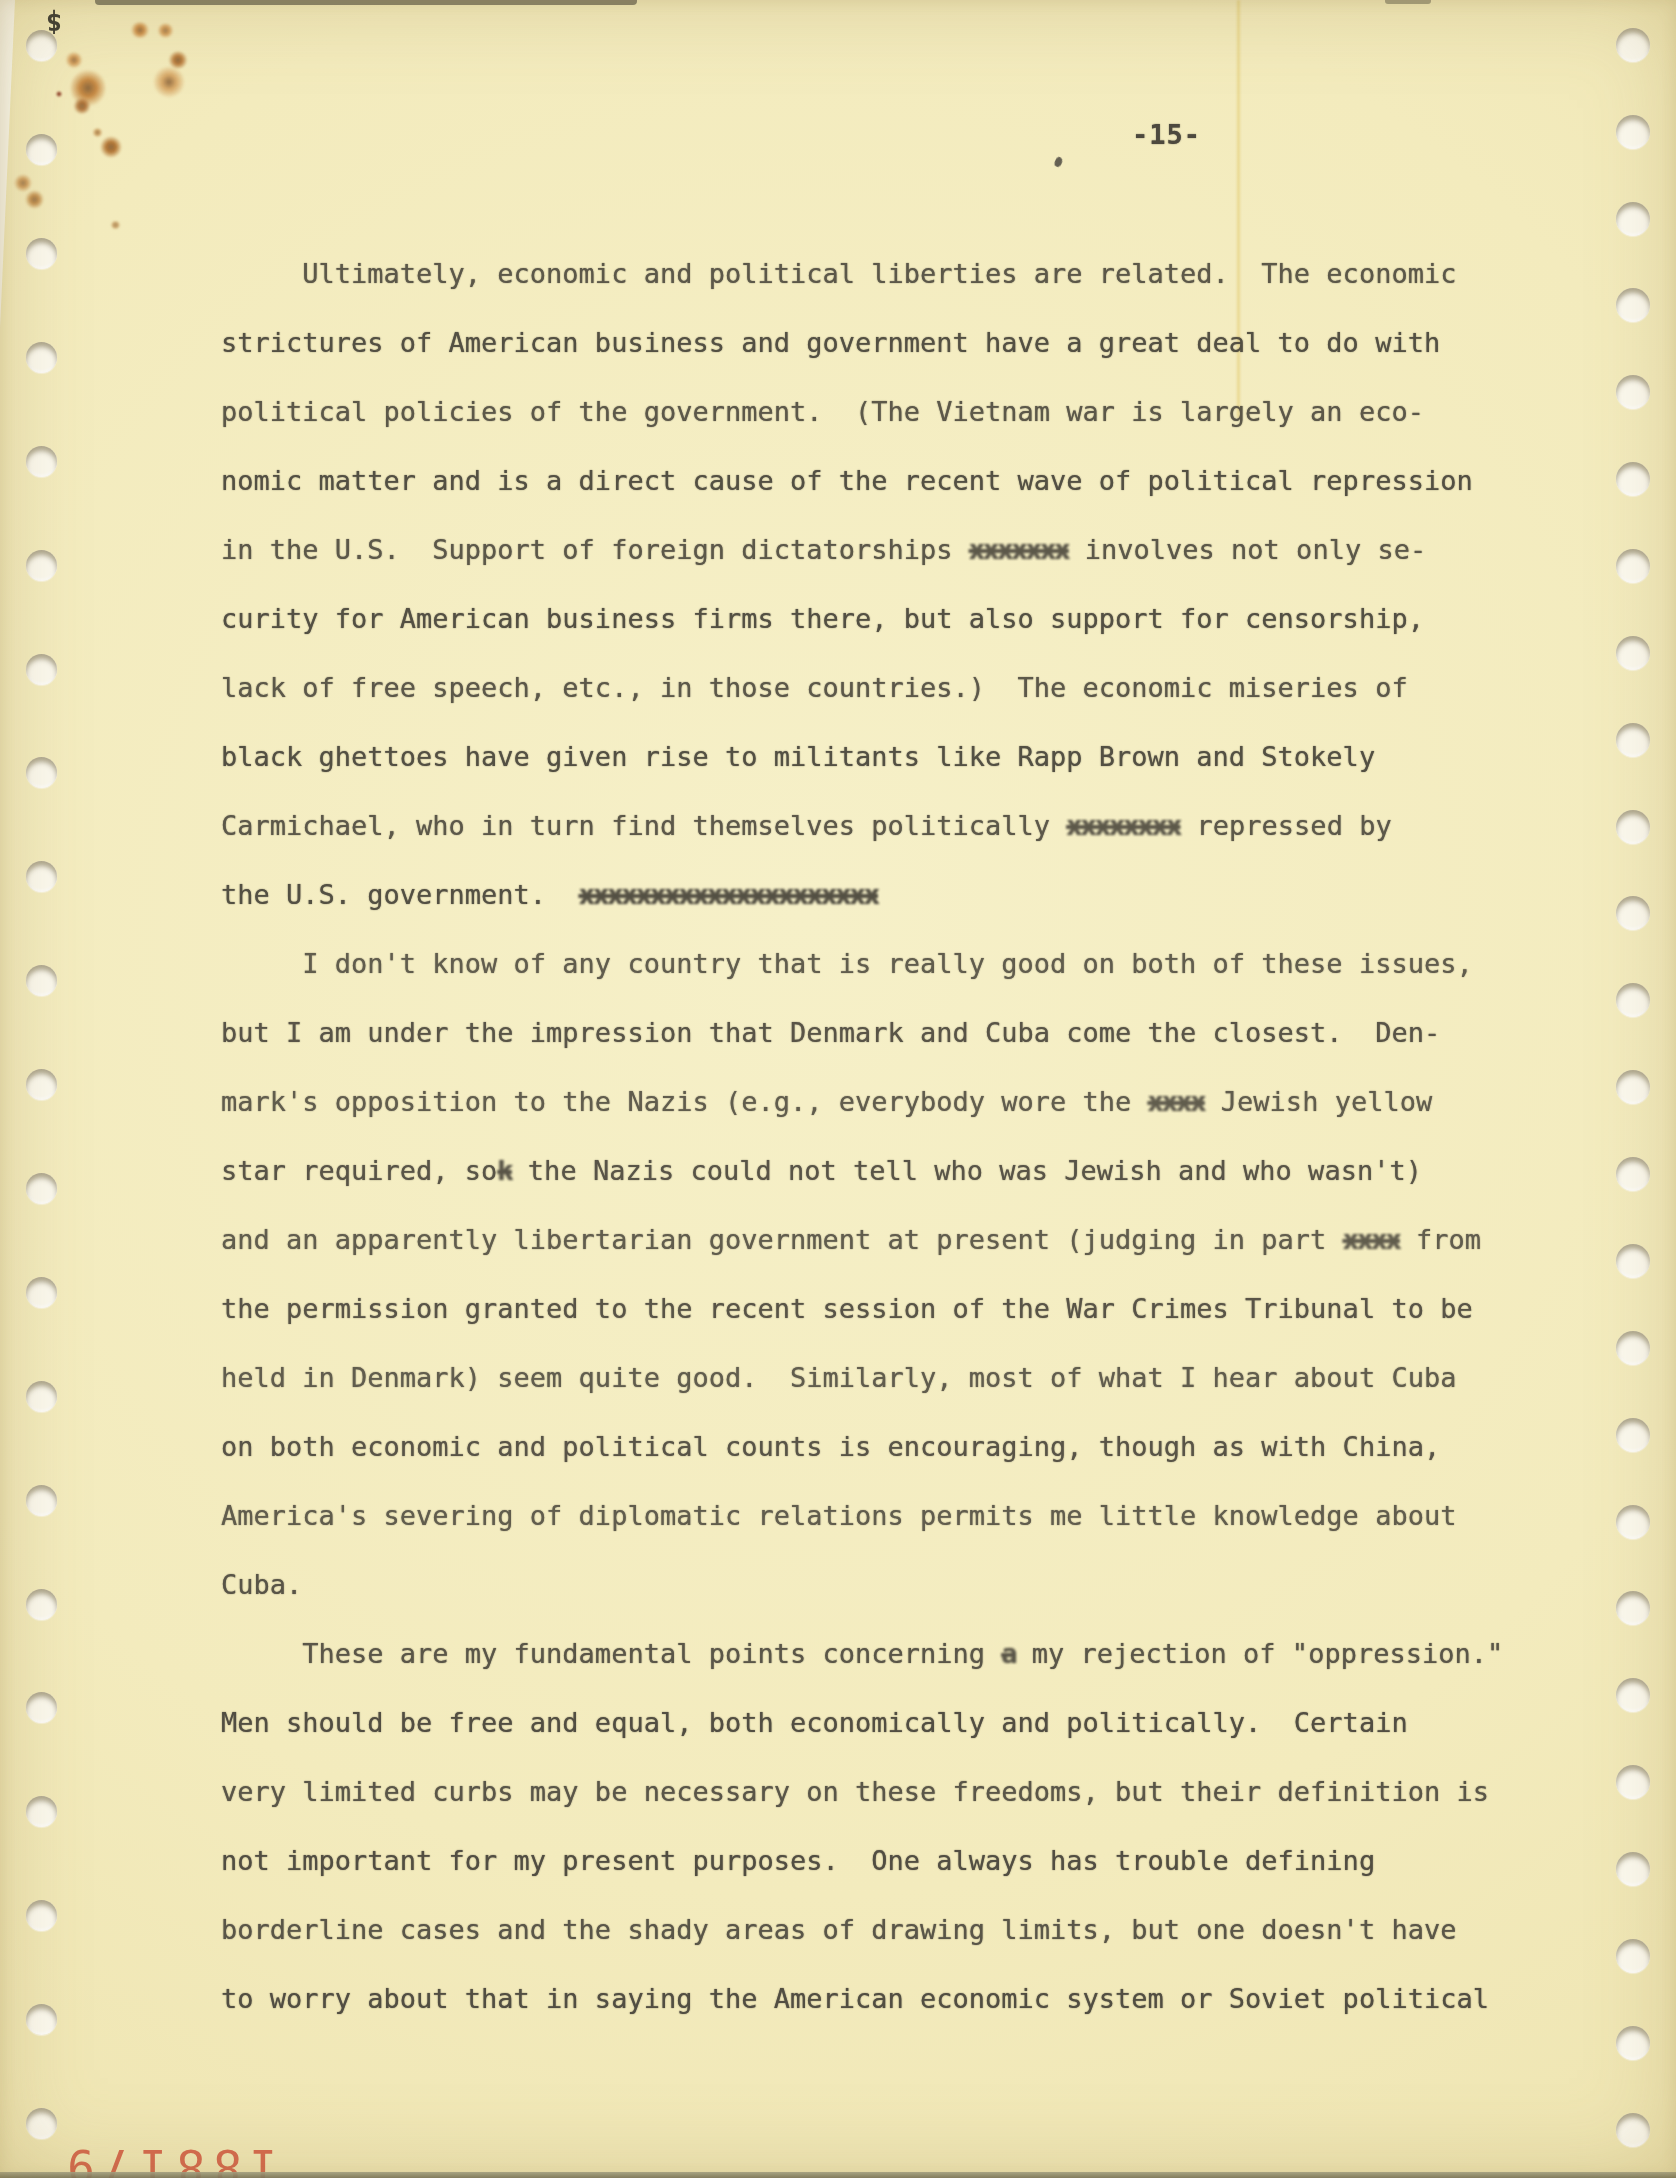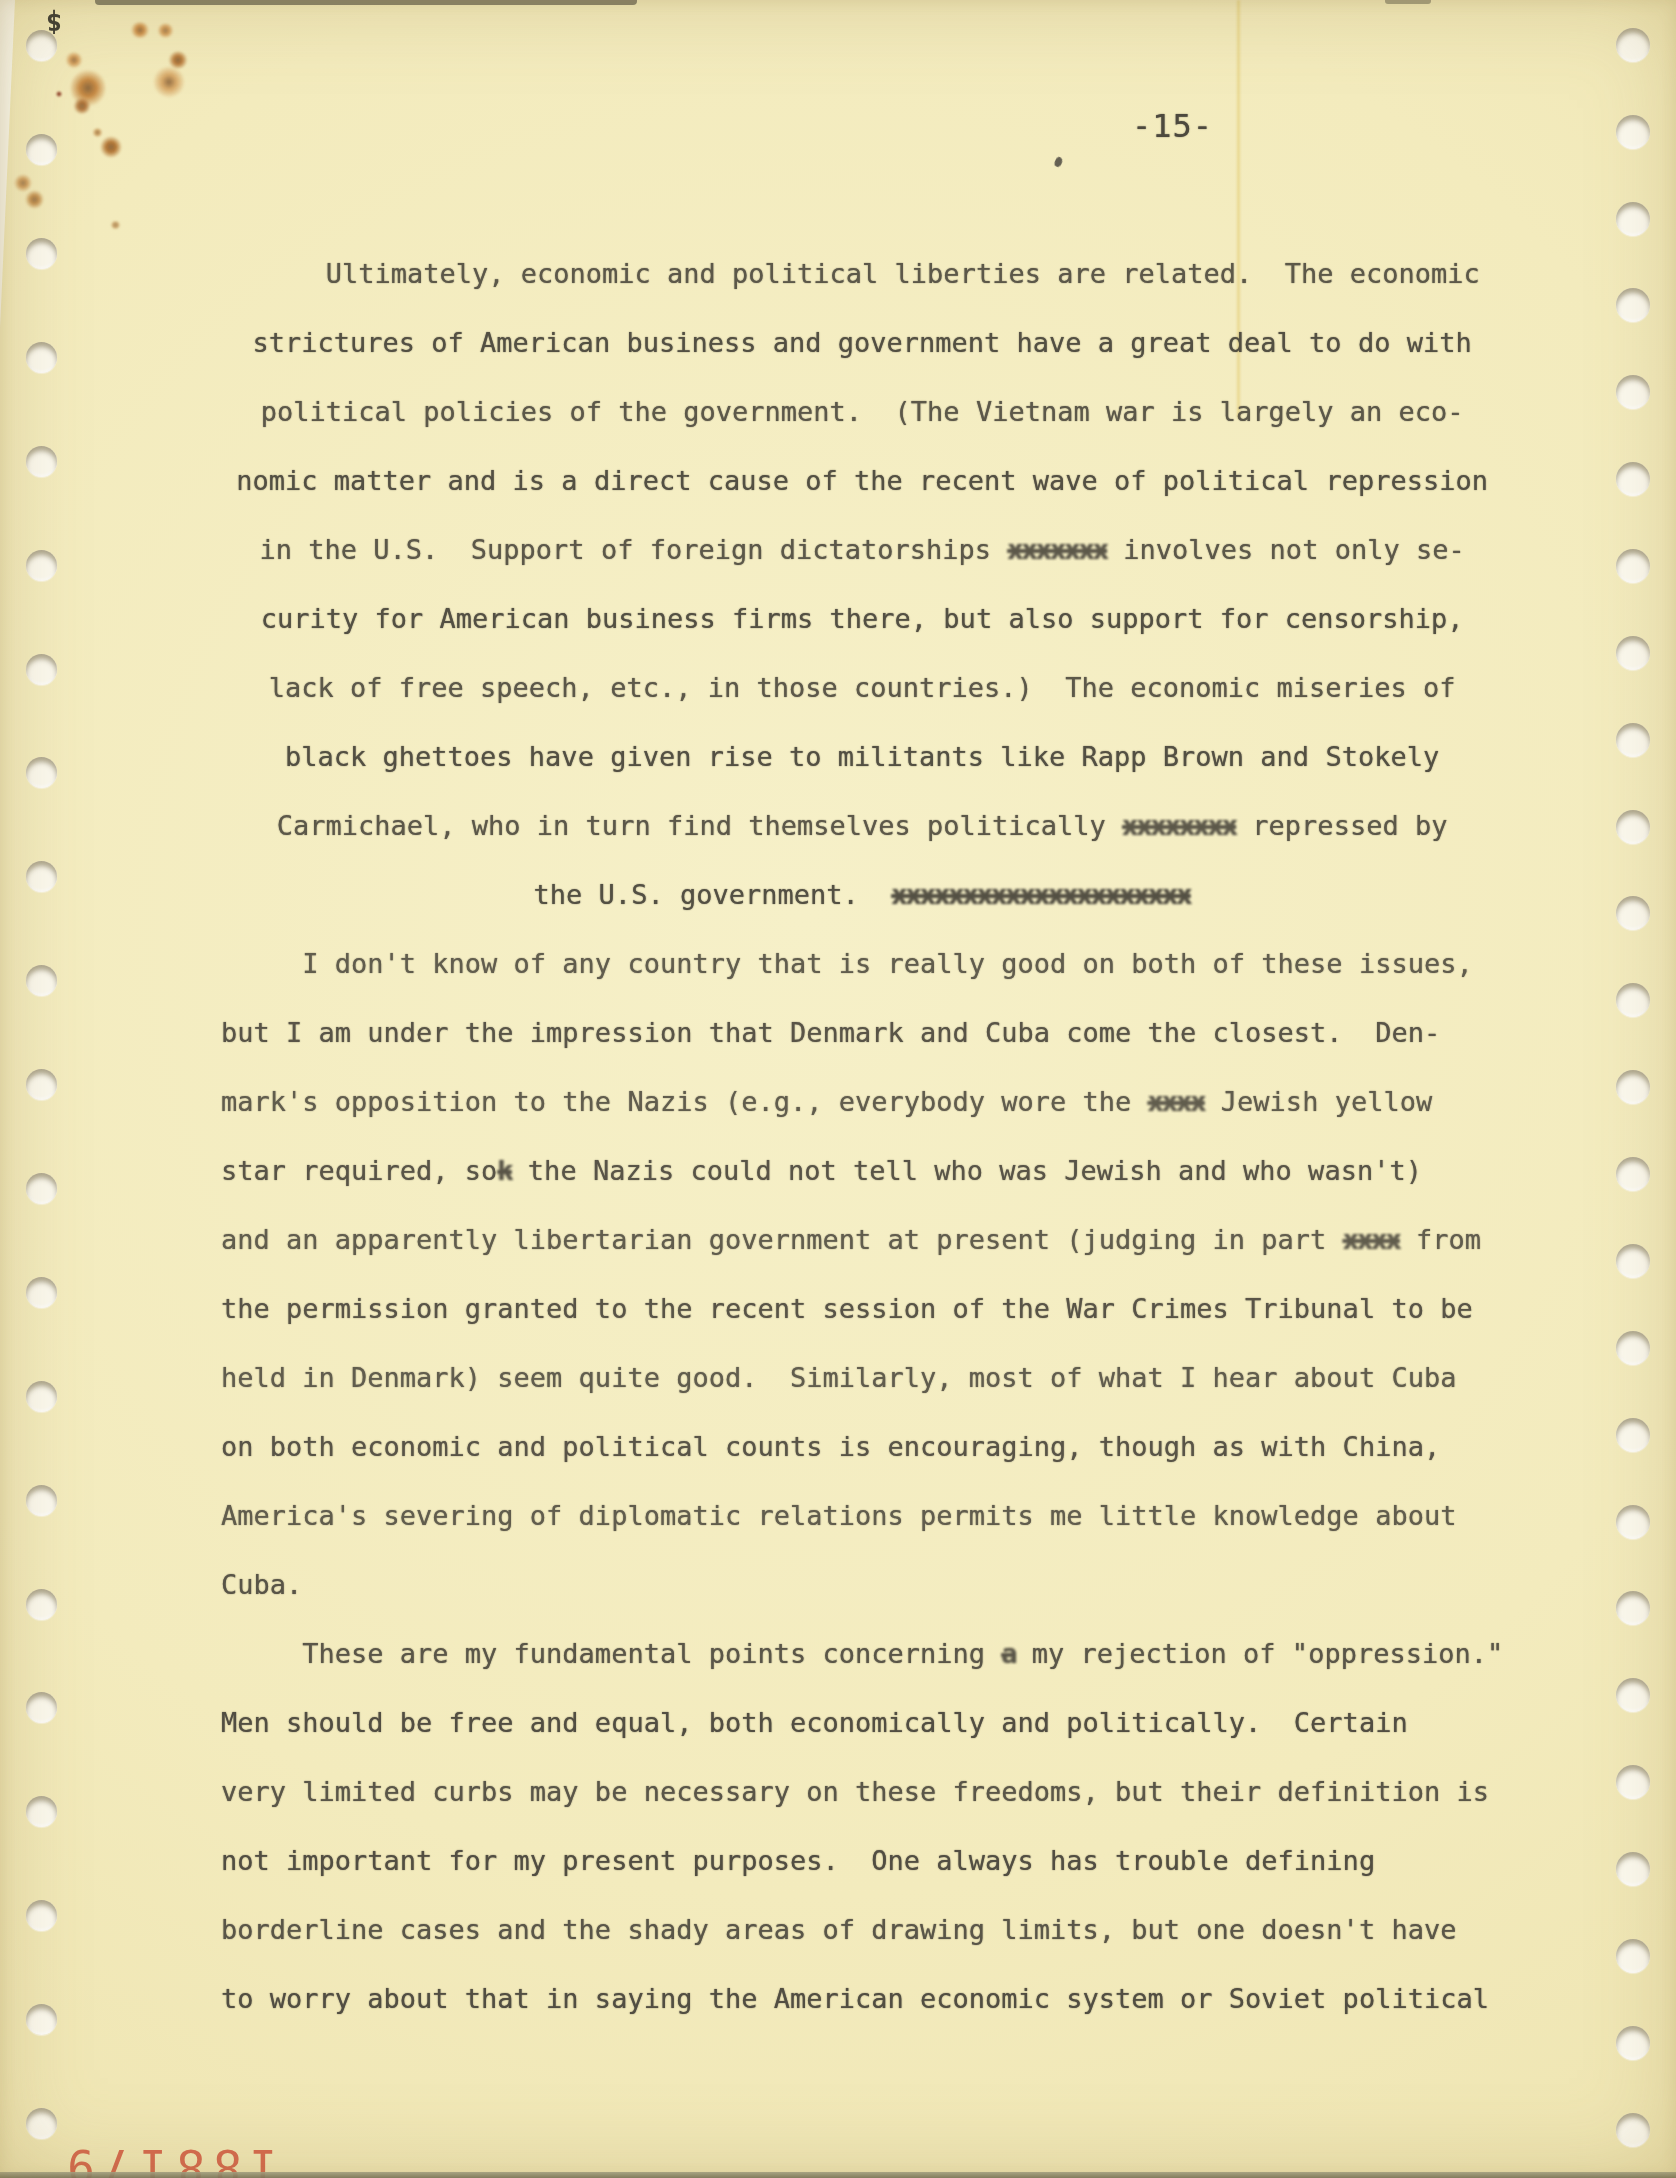--- a/index.html
+++ b/index.html
@@ -11,29 +11,29 @@
   .page::after{content:'';position:absolute;inset:0;pointer-events:none;
         box-shadow:inset 0 0 90px rgba(150,125,60,.28), inset 0 0 16px rgba(150,125,60,.18);}
 
   
   .text-block{position:absolute;left:221px;top:239px;
         font-size:27px;line-height:69px;letter-spacing:0;
         color:#4d493e;white-space:pre;
         text-shadow:0 0 1.3px rgba(77,73,62,.9);
         filter:blur(0.3px);}
   .paragraph{margin:0;}
-  .paragraph:nth-child(1){opacity:.96;text-align:center;}
+  .paragraph:nth-child(1){opacity:.96;}
   .paragraph:nth-child(2){opacity:.93;}
   .paragraph:nth-child(3){opacity:.97;}
   .line:nth-child(odd){opacity:.95;}
   .xout{font-weight:bold;letter-spacing:-2px;filter:blur(0.8px);
         text-decoration:line-through;text-decoration-thickness:4px;margin-top:40px;}
 
-  .page-number{position:absolute;left:1132px;top:107px;font-size:32px;color:#4d493e;
-        letter-spacing:1px;text-shadow:0 0 1.3px rgba(77,73,62,.9);filter:blur(0.3px);}
+  .page-number{position:absolute;left:1132px;top:119px;font-size:27px;color:#4d493e;
+        letter-spacing:1px;text-shadow:0 0 1.3px rgba(77,73,62,.9);filter:blur(0.3px);font-weight:bold;}
   .corner-mark{position:absolute;left:46px;top:8px;font-size:27px;font-weight:bold;color:#3c3b33;
         transform:rotate(180deg);filter:blur(0.3px);}
   .ink-speck{position:absolute;left:1055px;top:157px;width:7px;height:10px;background:#4c4840;
         border-radius:45% 55% 50% 50%;transform:rotate(25deg);opacity:.85;filter:blur(0.4px);}
 
   
   .stamp{position:absolute;left:58px;top:2139px;font-size:46px;letter-spacing:9px;
         color:#cf4a35;transform:rotate(180deg);opacity:.8;filter:blur(0.4px);}
 
   

